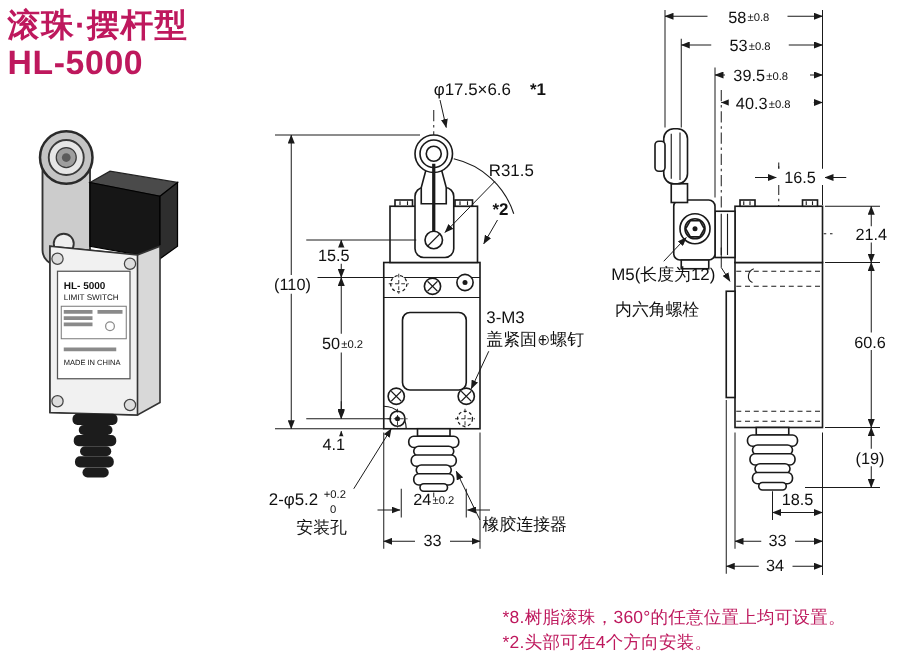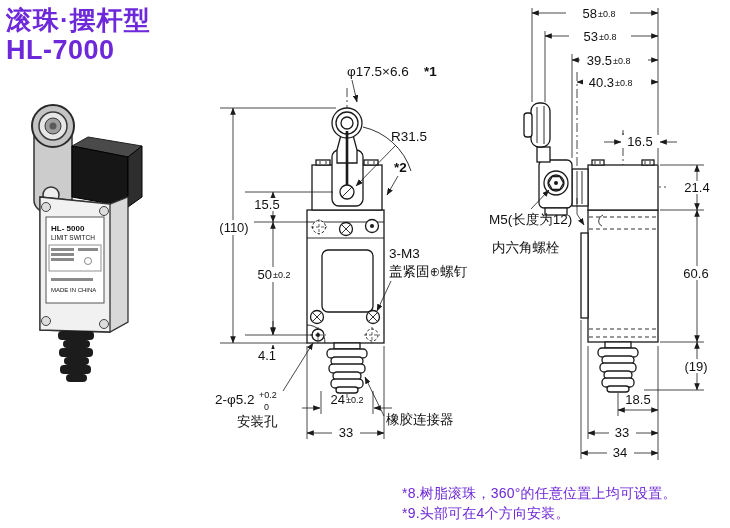--- a/index.html
+++ b/index.html
@@ -1,17 +1,17 @@
 <!DOCTYPE html>
 <html><head>
 <meta charset="utf-8">
 <style>
   html,body{margin:0;padding:0;background:#fff;}
   #canvas{position:relative;width:730px;height:528px;background:#ffffff;overflow:hidden;
-          font-family:"Liberation Sans",sans-serif;color:#6d28d9;}
+          font-family:"Liberation Sans",sans-serif;color:#be185d;}
   #title{position:absolute;left:6px;top:6px;line-height:1.12;}
   #title .t1{font-size:26px;font-weight:bold;letter-spacing:1px;}
   #title .t2{font-size:27px;font-weight:bold;letter-spacing:0.5px;}
   #notes{position:absolute;left:402px;top:483px;width:326px;font-size:14px;line-height:20px;
          letter-spacing:0.2px;white-space:nowrap;}
   svg{position:absolute;left:0;top:0;}
   svg text{font-family:"Liberation Sans",sans-serif;fill:#111;}
   .dim{font-size:13px;}
   .tol{font-size:9px;}
   .lbl{font-size:13.5px;}
@@ -25,21 +25,21 @@
   .cline{stroke:#1a1a1a;stroke-width:0.8;fill:none;stroke-dasharray:9 3 2 3;}
   .wbg{fill:#fff;stroke:none;}
 </style>
 </head>
 <body>
 
 <div id="canvas">
 
   <div id="title">
     <div class="t1">滚珠·摆杆型</div>
-    <div class="t2">HL-7000</div>
+    <div class="t2">HL-5000</div>
   </div>
 
   <svg width="730" height="528" viewBox="0 0 730 528">
     <defs>
       <marker id="mE" orient="auto" markerWidth="9" markerHeight="7" refX="8.5" refY="3.5">
         <path d="M0,0 L9,3.5 L0,7 z" fill="#1a1a1a"></path>
       </marker>
       <marker id="mS" orient="auto" markerWidth="9" markerHeight="7" refX="0.5" refY="3.5">
         <path d="M9,0 L0,3.5 L9,7 z" fill="#1a1a1a"></path>
       </marker>
@@ -361,16 +361,16 @@
       <g>
         <line x1="531" y1="209" x2="549" y2="190" class="ext" marker-end="url(#mE)"></line>
         <text x="489" y="224" class="lbl">M5(长度为12)</text>
         <text x="492" y="252" class="lbl">内六角螺栓</text>
       </g>
     </g>
   </svg>
 
   <div id="notes">
     <div>*8.树脂滚珠，360°的任意位置上均可设置。</div>
-    <div>*9.头部可在4个方向安装。</div>
+    <div>*2.头部可在4个方向安装。</div>
   </div>
 
 </div>
 
 </body></html>

